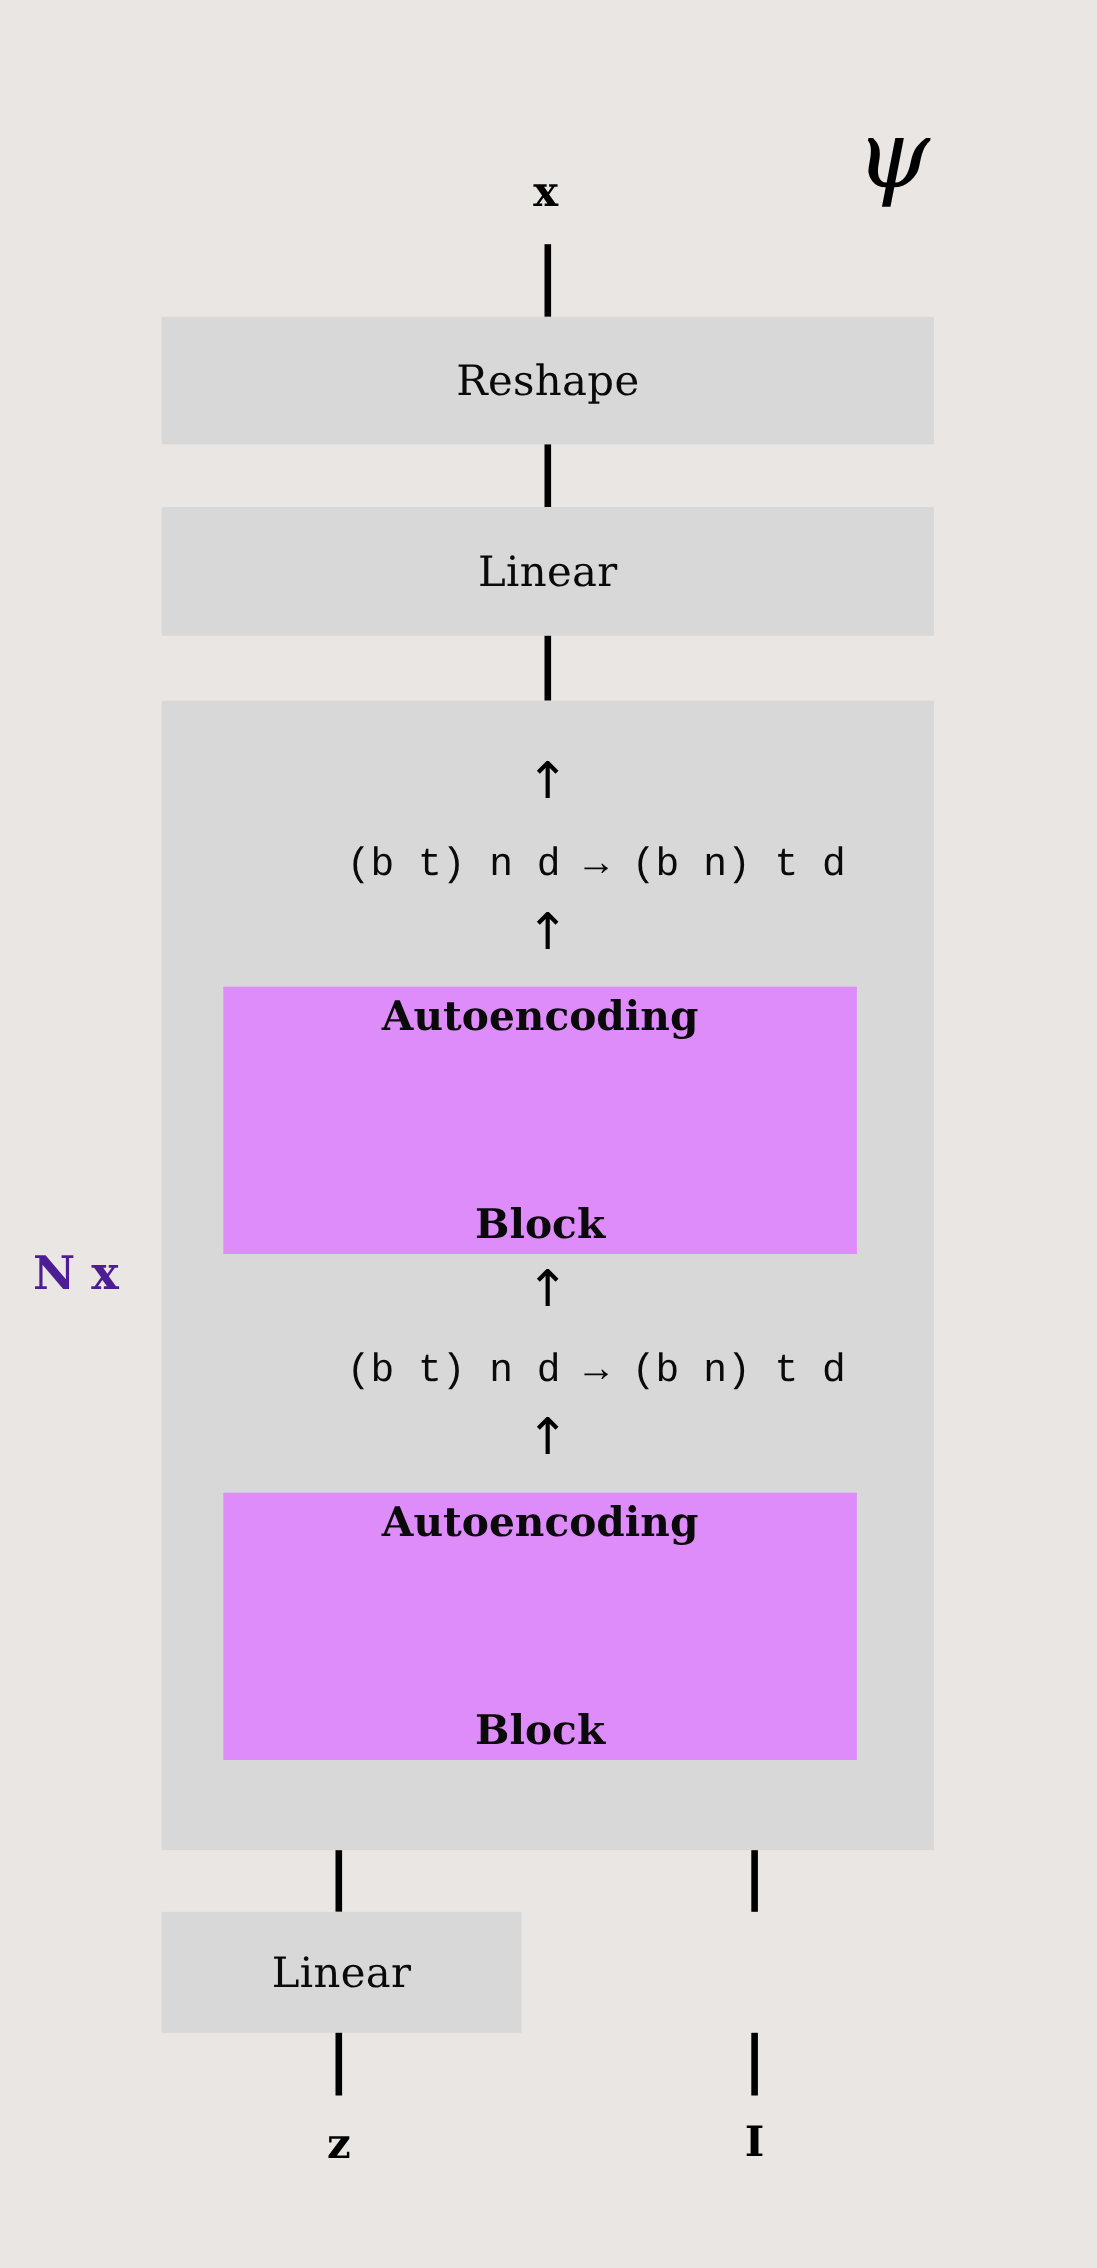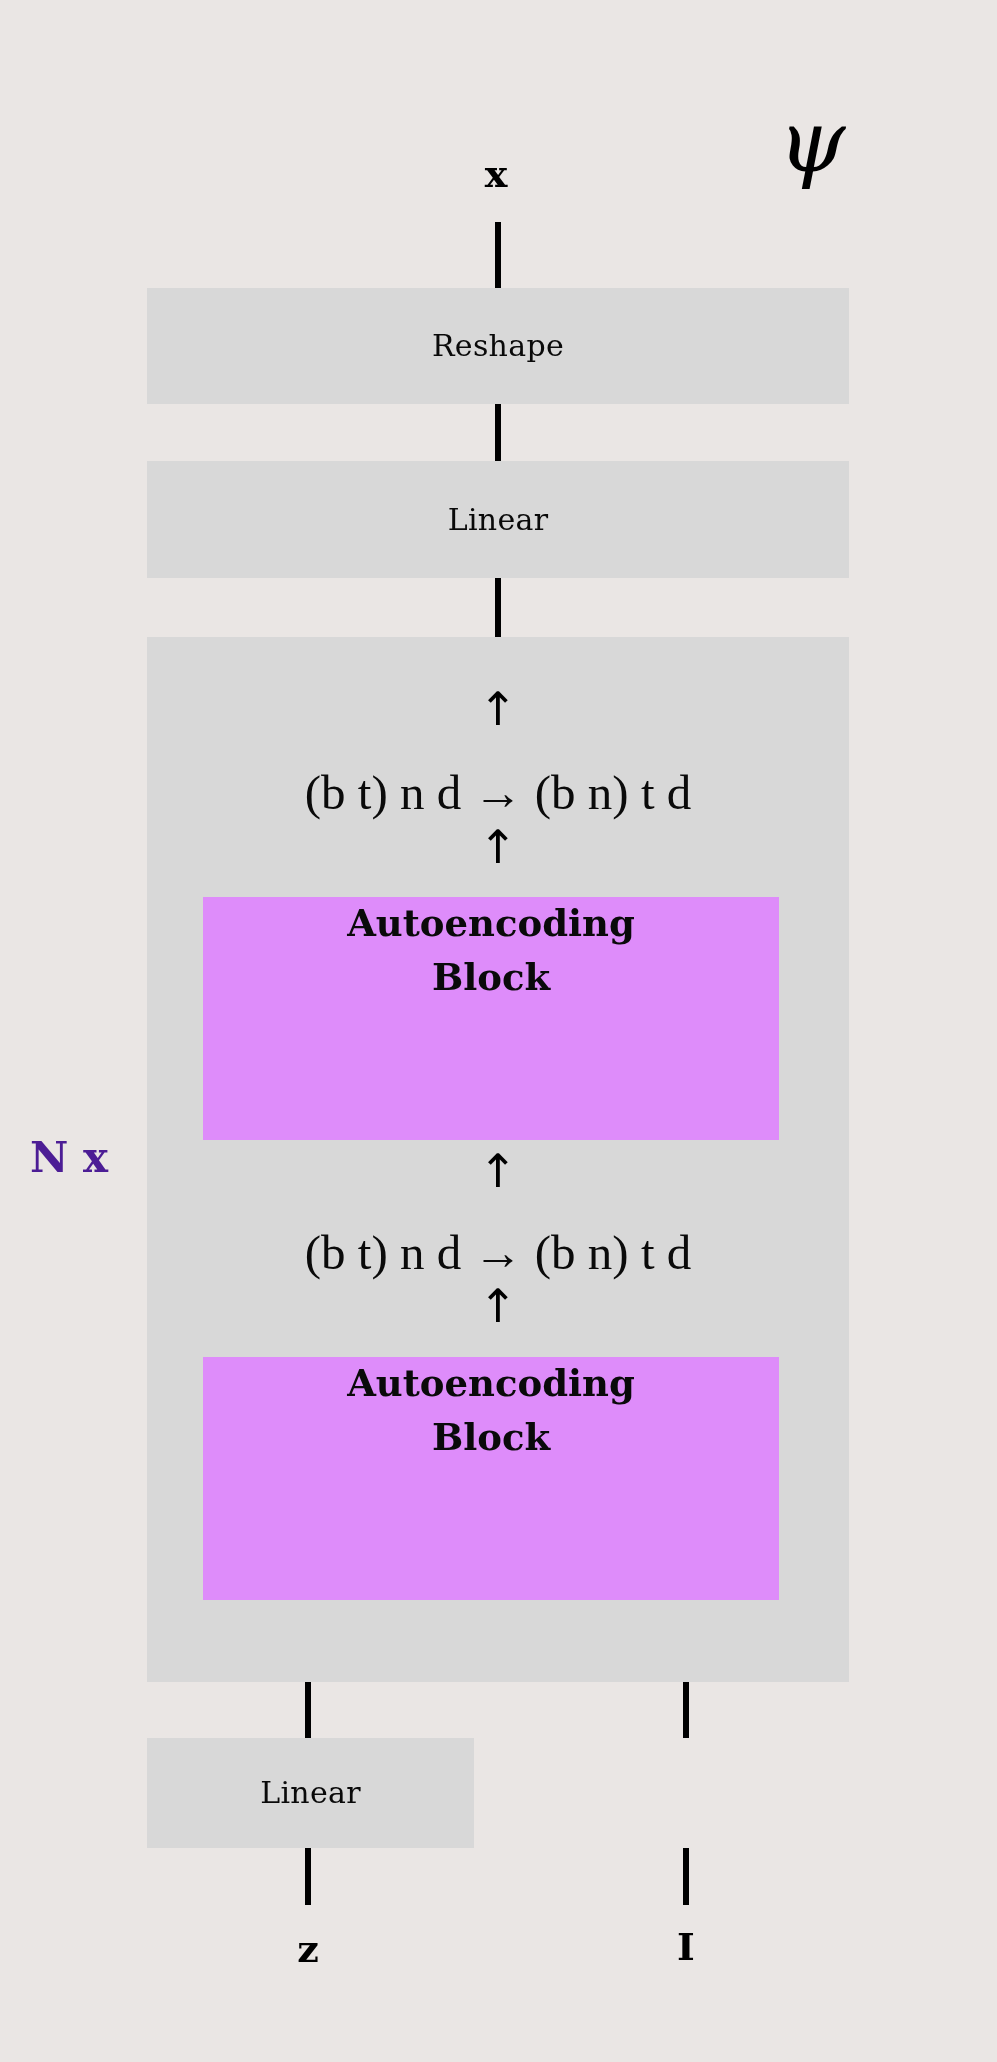--- a/index.html
+++ b/index.html
@@ -29,29 +29,29 @@
     background: #d8d8d8;
     display: flex;
     align-items: center;
     justify-content: center;
   }
   .purple-box {
     background: #de8cfa;
     display: flex;
     flex-direction: column;
     align-items: center;
-    justify-content: flex-start;
+    justify-content: space-between;
   }
   .outer-box {
     background: #d8d8d8;
   }
 
   .box-label {
     font-family: "DejaVu Serif", "Liberation Serif", serif;
-    font-size: 30px;
+    font-size: 38px;
     font-weight: 400;
     line-height: 1;
     color: #0a0a0a;
     letter-spacing: .3px;
   }
 
   .block-label {
     font-family: "DejaVu Serif", "Liberation Serif", serif;
     font-size: 37px;
     font-weight: 700;
@@ -71,26 +71,27 @@
     font-family: "DejaVu Sans", "Liberation Sans", sans-serif;
     font-size: 46px;
     line-height: 1;
     color: #000;
     text-align: center;
     width: 60px;
   }
 
   
   .einops {
-    font-family: Liberation Serif, serif;
-    font-size: 49px;
+    font-family: Liberation Mono, monospace;
+    font-size: 36px;
     line-height: 1;
     color: #0a0a0a;
     text-align: center;
     white-space: nowrap;
+    margin-left: 44px;
   }
 
   
   .math-var {
     font-family: "DejaVu Serif", "Liberation Serif", serif;
     font-size: 38px;
     font-weight: 700;
     line-height: 1;
     color: #000;
     text-align: center;

